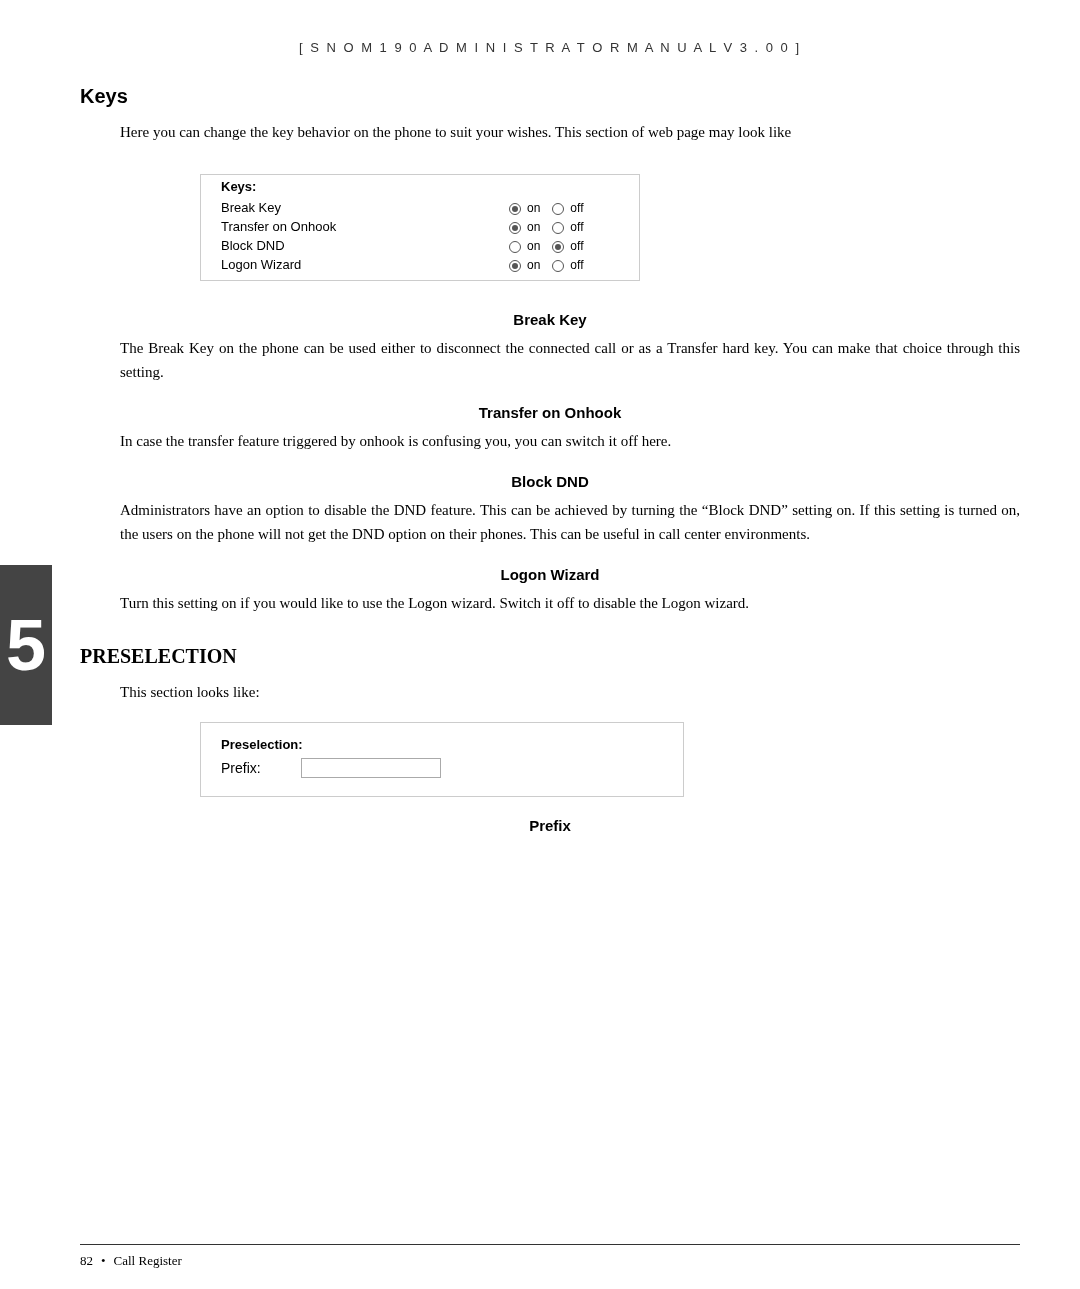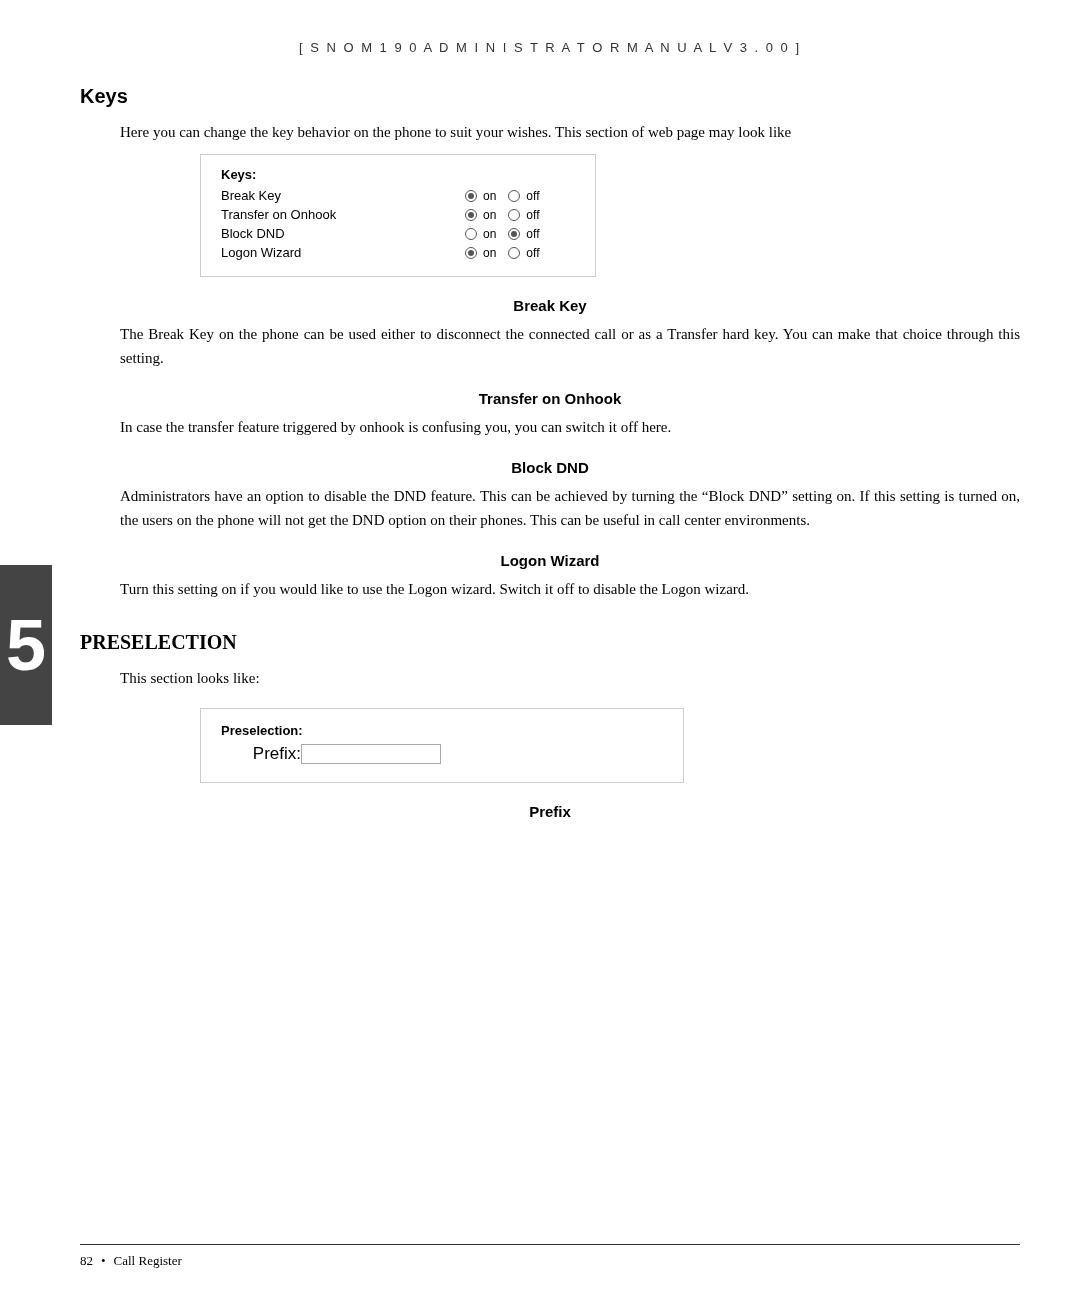--- a/index.html
+++ b/index.html
@@ -96,23 +96,23 @@
     .para-indent {
       text-align: justify;
       line-height: 1.6;
       margin-bottom: 10px;
       padding-left: 40px;
     }
 
     
     .keys-box {
       border: 1px solid #ccc;
-      padding: 12px 20px;
-      margin: 10px auto;
-      width: 396px;
+      padding: 4px 20px;
+      margin: 30px auto;
+      width: 440px;
       margin-left: 120px;
       font-size: 13px;
       font-family: Arial, sans-serif;
     }
 
     .keys-box-title {
       font-weight: bold;
       margin-bottom: 6px;
       font-size: 13px;
     }
@@ -124,21 +124,21 @@
       justify-content: space-between;
     }
 
     .keys-label {
       flex: 1;
       font-size: 13px;
     }
 
     .keys-options {
       display: flex;
-      align-items: center;
+      align-items: flex-end;
       gap: 4px;
       font-size: 13px;
       min-width: 110px;
     }
 
     .radio-dot {
       width: 12px;
       height: 12px;
       border-radius: 50%;
       border: 1.5px solid #555;
@@ -178,22 +178,21 @@
     }
 
     .presel-row {
       display: flex;
       align-items: center;
       margin-bottom: 4px;
     }
 
     .presel-label {
       min-width: 80px;
-      font-size: 17px;
-      text-align: right;
+      font-size: 14px;
     }
 
     .presel-input {
       border: 1px solid #aaa;
       width: 140px;
       height: 20px;
       background: #fff;
     }
 
     

